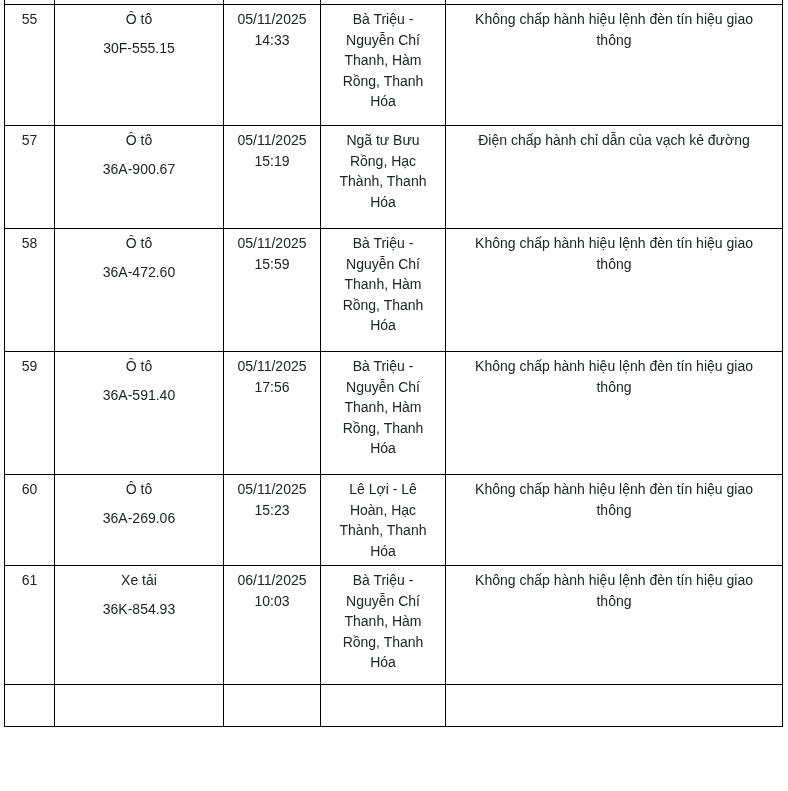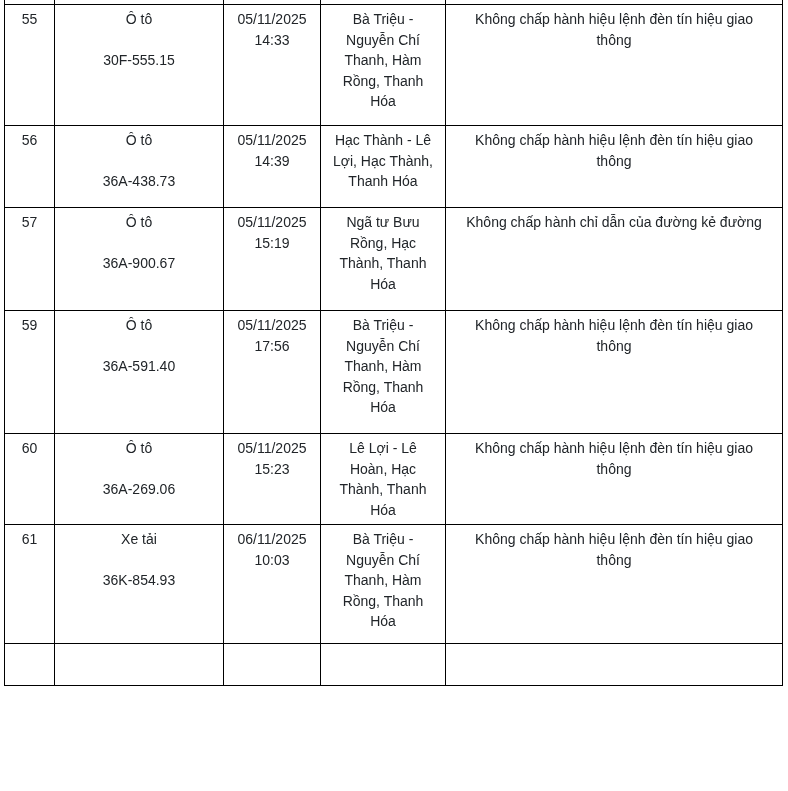--- a/index.html
+++ b/index.html
@@ -32,21 +32,21 @@
   table.fines td {
     border: 1px solid #000000;
     vertical-align: top;
     text-align: center;
     padding: 4px 11px;
     overflow: hidden;
     word-wrap: break-word;
   }
   td.col-location { padding: 4px 6px; }
   td.col-violation { padding: 4px 2px; }
-  .plate { margin-top: 20px; }
+  .plate { margin-top: 8px; }
   tr.spacer-top   { height: 9px;  }
   tr.row-h-121    { height: 121px; }
   tr.row-h-82     { height: 82px; }
   tr.row-h-103    { height: 103px; }
   tr.row-h-123    { height: 123px; }
   tr.row-h-105    { height: 74px; }
   tr.row-h-119    { height: 119px; }
   tr.spacer-bottom{ height: 42px; }
   tr.spacer-top td, tr.spacer-bottom td { padding: 0; }
 </style>
@@ -79,48 +79,48 @@
         <div class="plate">30F-555.15</div>
       </td>
       <td class="col-datetime">
         <div>05/11/2025</div>
         <div>14:33</div>
       </td>
       <td class="col-location">Bà Triệu - Nguyễn Chí Thanh, Hàm Rồng, Thanh Hóa</td>
       <td class="col-violation">Không chấp hành hiệu lệnh đèn tín hiệu giao thông</td>
     </tr>
 
-    <tr class="row-h-82">
-      <td class="col-stt">56</td>
-      <td class="col-vehicle">
-        <div>Ô tô</div>
-        <div class="plate">36A-438.73</div>
-      </td>
-      <td class="col-datetime">
-        <div>05/11/2025</div>
-        <div>14:39</div>
-      </td>
-      <td class="col-location">Hạc Thành - Lê Lợi, Hạc Thành, Thanh Hóa</td>
-      <td class="col-violation">Không chấp hành hiệu lệnh đèn tín hiệu giao thông</td>
-    </tr>
 
     <tr class="row-h-103">
       <td class="col-stt">57</td>
       <td class="col-vehicle">
         <div>Ô tô</div>
         <div class="plate">36A-900.67</div>
       </td>
       <td class="col-datetime">
         <div>05/11/2025</div>
         <div>15:19</div>
       </td>
       <td class="col-location">Ngã tư Bưu Rồng, Hạc Thành, Thanh Hóa</td>
-      <td class="col-violation">Không chấp hành chỉ dẫn của đường kẻ đường</td>
+      <td class="col-violation">Điện chấp hành chỉ dẫn của vạch kẻ đường</td>
     </tr>
 
+    <tr class="row-h-123">
+      <td class="col-stt">58</td>
+      <td class="col-vehicle">
+        <div>Ô tô</div>
+        <div class="plate">36A-472.60</div>
+      </td>
+      <td class="col-datetime">
+        <div>05/11/2025</div>
+        <div>15:59</div>
+      </td>
+      <td class="col-location">Bà Triệu - Nguyễn Chí Thanh, Hàm Rồng, Thanh Hóa</td>
+      <td class="col-violation">Không chấp hành hiệu lệnh đèn tín hiệu giao thông</td>
+    </tr>
 
     <tr class="row-h-123">
       <td class="col-stt">59</td>
       <td class="col-vehicle">
         <div>Ô tô</div>
         <div class="plate">36A-591.40</div>
       </td>
       <td class="col-datetime">
         <div>05/11/2025</div>
         <div>17:56</div>

